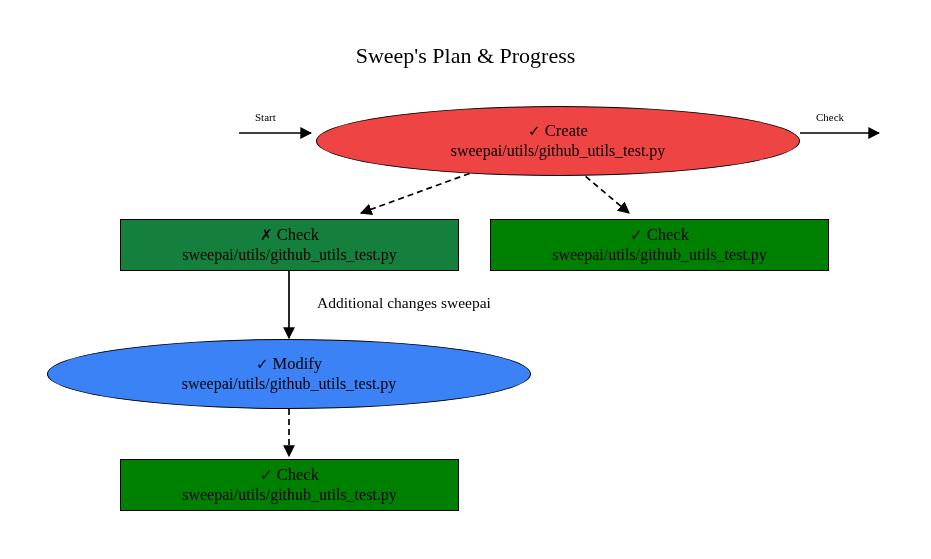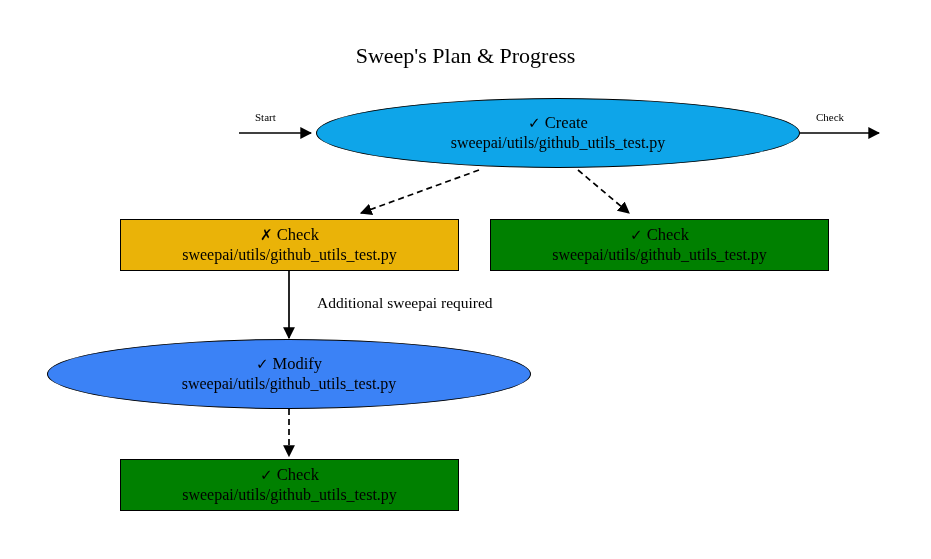--- a/index.html
+++ b/index.html
@@ -121,31 +121,31 @@
 
     <g>
       <line x1="289" y1="409" x2="289" y2="456" stroke="#000000" stroke-width="1.7" stroke-dasharray="6,4" marker-end="url(#arrow)"></line>
     </g>
   </svg>
 
   <div class="terminal-label" style="left:255px; top:108px;">Start</div>
 
   <div class="terminal-label" style="left:816px; top:108px;">Check</div>
 
-  <div class="edge-label" style="left:317px; top:293px;">Additional sweepai required</div>
+  <div class="edge-label" style="left:317px; top:293px;">Additional changes sweepai</div>
 
-  <div class="node node-ellipse" style="left:316px; top:98px; width:484px; height:70px; background:#0ea5e9;">
+  <div class="node node-ellipse" style="left:316px; top:106px; width:484px; height:70px; background:#ef4444;">
     <div class="node-head">
       <span class="mark">✓</span>
       <span>Create</span>
     </div>
     <div class="node-sub">sweepai/utils/github_utils_test.py</div>
   </div>
 
-  <div class="node node-box" style="left:120px; top:219px; width:339px; height:52px; background:#eab308;align-items:center;">
+  <div class="node node-box" style="left:120px; top:219px; width:339px; height:52px; background:#15803d;align-items:center;">
     <div class="node-head">
       <span class="mark">✗</span>
       <span>Check</span>
     </div>
     <div class="node-sub">sweepai/utils/github_utils_test.py</div>
   </div>
 
   <div class="node node-box" style="left:490px; top:219px; width:339px; height:52px; background:#008000;">
     <div class="node-head">
       <span class="mark">✓</span>

